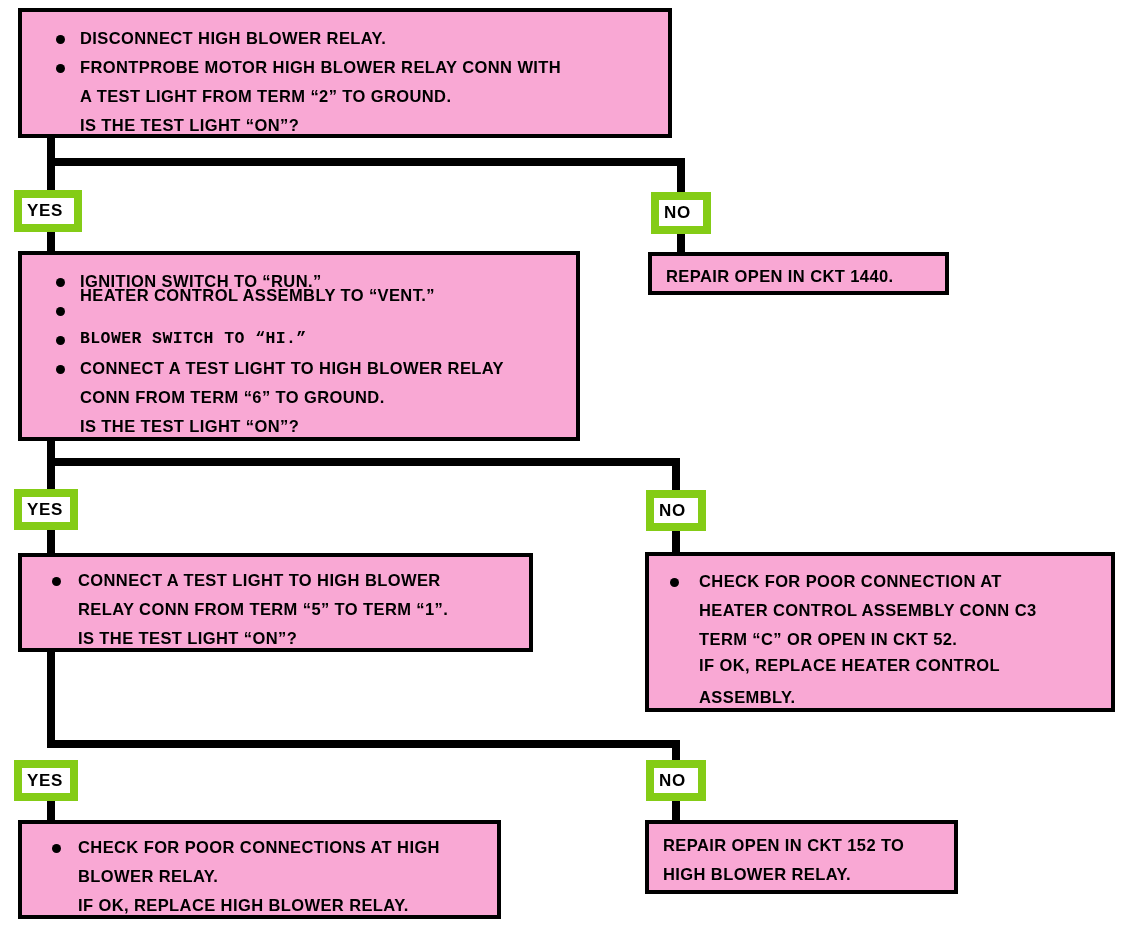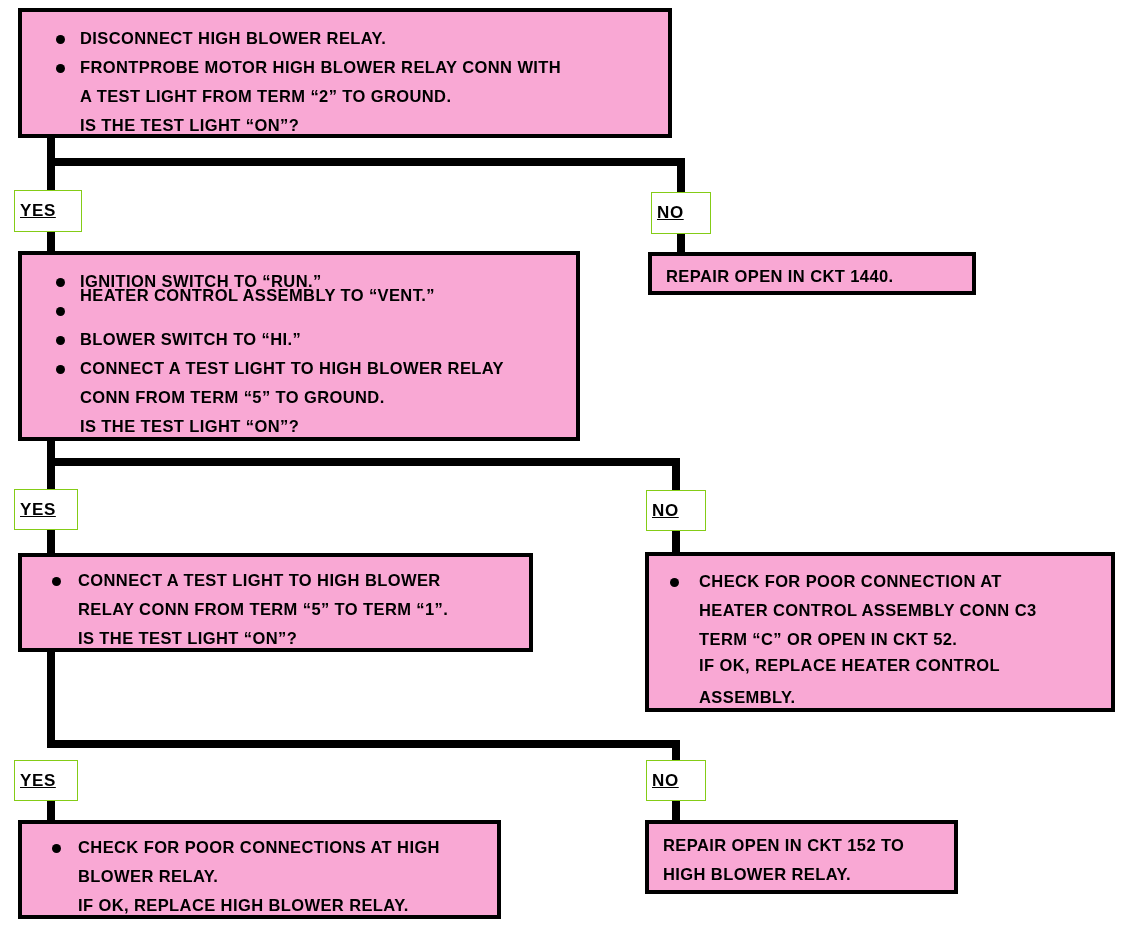--- a/index.html
+++ b/index.html
@@ -46,27 +46,26 @@
     width: 9px;
     height: 9px;
     background: #000000;
     border-radius: 50%;
   }
 
   
   .label-box {
     position: absolute;
     box-sizing: border-box;
-    border: 1px solid #84cc16;
+    border: 8px solid #84cc16;
     background: #ffffff;
     display: flex;
     align-items: center;
     justify-content: flex-start;
     z-index: 7;
-    text-decoration: underline;
   }
   .label-box span {
     display: block;
     font-weight: bold;
     font-size: 17px;
     letter-spacing: 0.6px;
     color: #000000;
     padding-left: 5px;
     font-family: "Liberation Sans", sans-serif;
   }
@@ -135,38 +134,38 @@
       </div>
   </div>
 
   <div class="box" style="left:18px; top:251px; width:562px; height:190px;">
     <div class="box-inner">
         <div class="bullet" style="left: 34px; top: 23px;"></div>
         <div class="line" style="left: 58px; top: 18px; text-align: center;">IGNITION SWITCH TO “RUN.”</div>
         <div class="bullet" style="left: 34px; top: 52px;"></div>
         <div class="line" style="left: 58px; top: 32px;">HEATER CONTROL ASSEMBLY TO “VENT.”</div>
         <div class="bullet" style="left: 34px; top: 81px;"></div>
-        <div class="line" style="left: 58px; top: 76px;">BLOWER SWITCH TO “HI.”</div>
+        <div class="line" style="left: 58px; top: 76px; font-family: Liberation Mono, monospace;">BLOWER SWITCH TO “HI.”</div>
         <div class="bullet" style="left: 34px; top: 110px;"></div>
         <div class="line" style="left: 58px; top: 105px;">CONNECT A TEST LIGHT TO HIGH BLOWER RELAY</div>
-        <div class="line" style="left: 58px; top: 134px;">CONN FROM TERM “5” TO GROUND.</div>
+        <div class="line" style="left: 58px; top: 134px;">CONN FROM TERM “6” TO GROUND.</div>
         <div class="line" style="left: 58px; top: 163px;">IS THE TEST LIGHT “ON”?</div>
       </div>
   </div>
 
   <div class="box" style="left:18px; top:553px; width:515px; height:99px;">
     <div class="box-inner">
         <div class="bullet" style="left: 30px; top: 20px;"></div>
         <div class="line" style="left: 56px; top: 15px;">CONNECT A TEST LIGHT TO HIGH BLOWER</div>
         <div class="line" style="left: 56px; top: 44px;">RELAY CONN FROM TERM “5” TO TERM “1”.</div>
         <div class="line" style="left: 56px; top: 73px;">IS THE TEST LIGHT “ON”?</div>
       </div>
   </div>
 
-  <div class="box" style="left:648px; top:252px; width:328px; height:43px;">
+  <div class="box" style="left:648px; top:252px; width:301px; height:43px;">
     <div class="box-inner">
         <div class="line" style="left: 14px; top: 12px;">REPAIR OPEN IN CKT 1440.</div>
       </div>
   </div>
 
   <div class="box" style="left:645px; top:552px; width:470px; height:160px;">
     <div class="box-inner">
         <div class="bullet" style="left: 21px; top: 22px;"></div>
         <div class="line" style="left: 50px; top: 17px;">CHECK FOR POOR CONNECTION AT</div>
         <div class="line" style="left: 50px; top: 46px;">HEATER CONTROL ASSEMBLY CONN C3</div>

